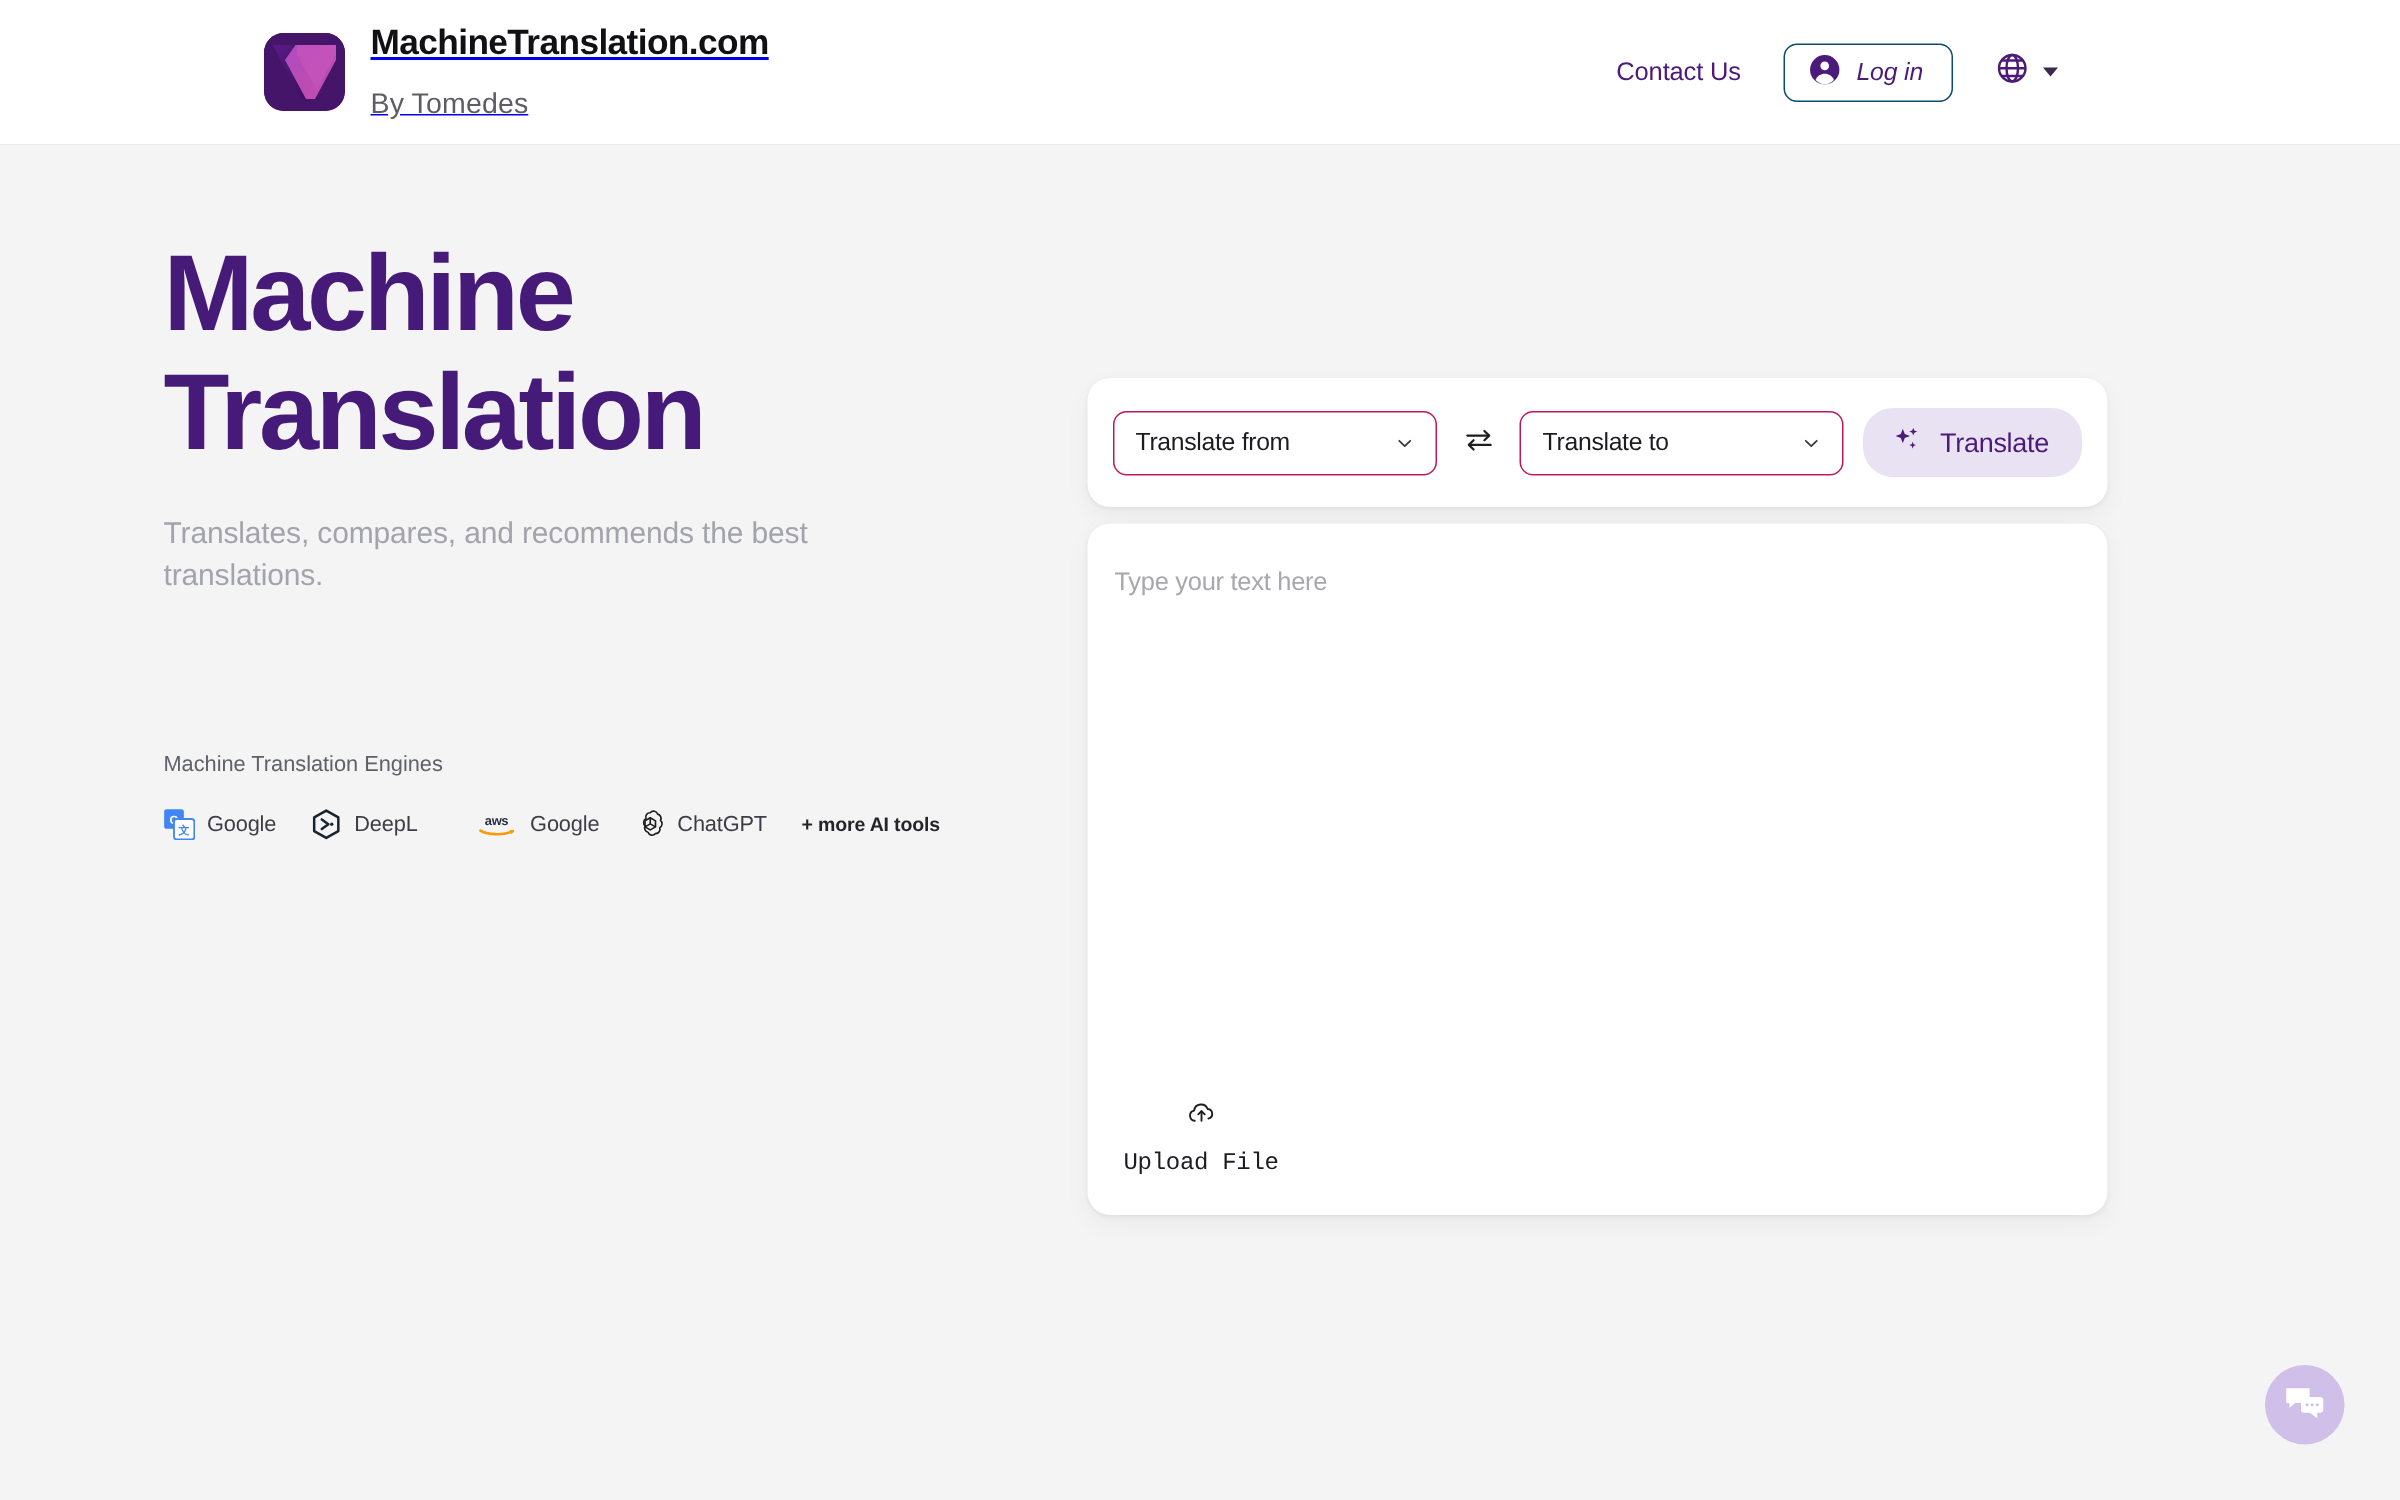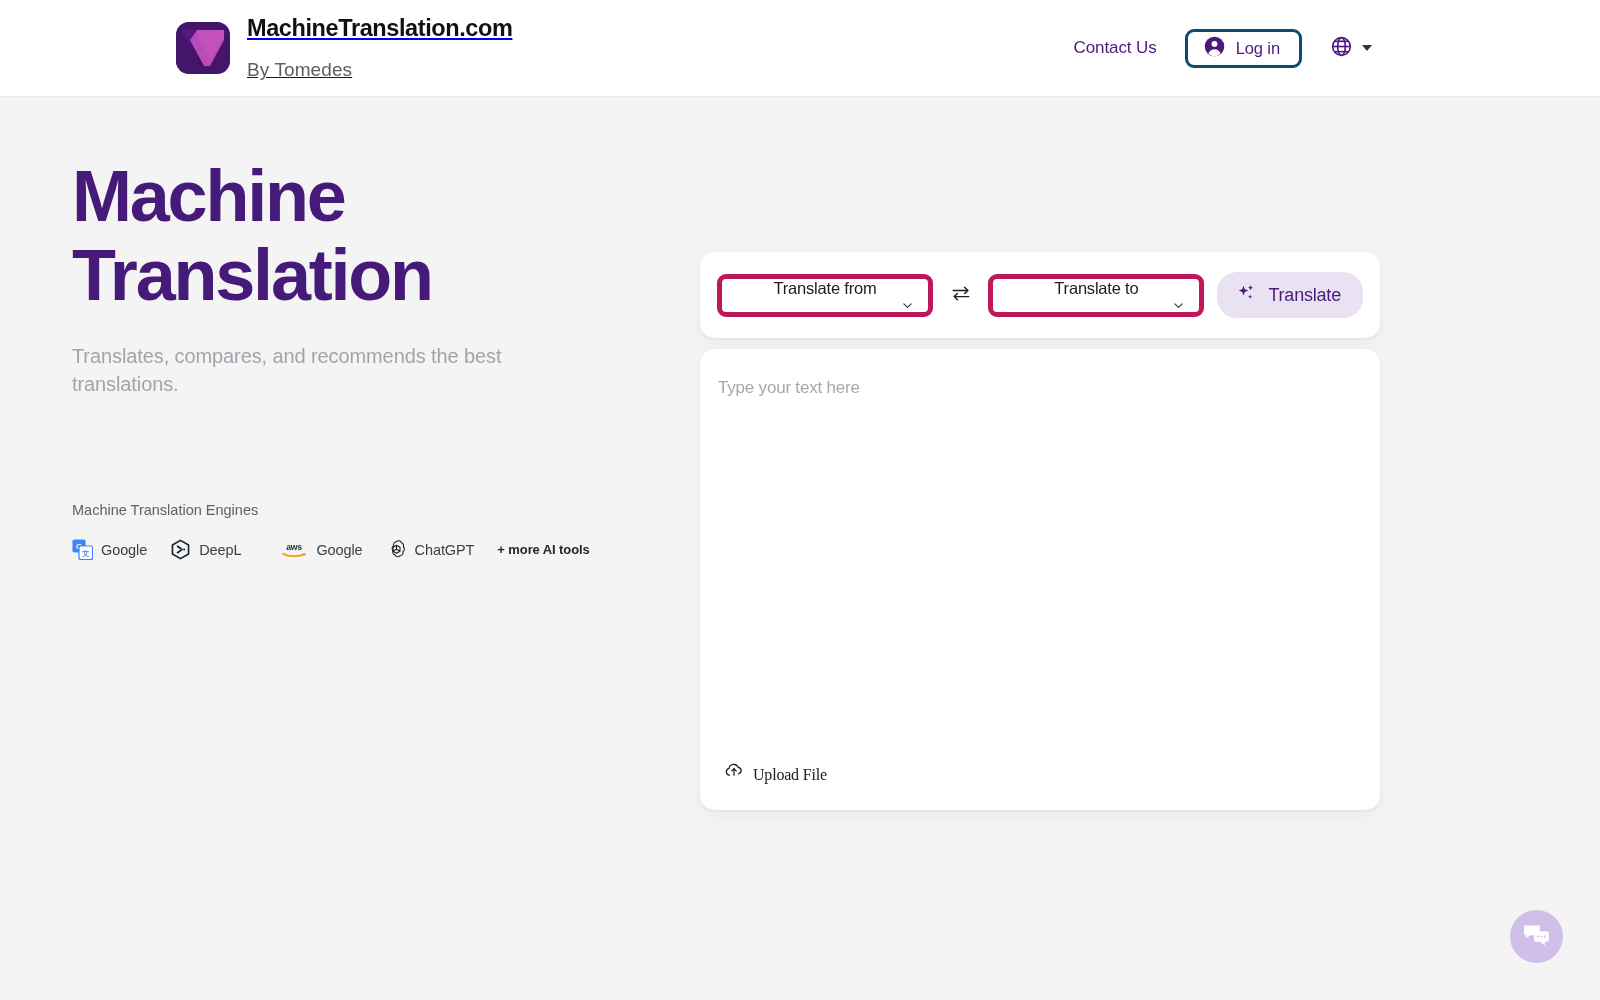--- a/index.html
+++ b/index.html
@@ -75,25 +75,26 @@
     letter-spacing: -0.1px;
     cursor: pointer;
   }
 
   .login-btn {
     display: inline-flex;
     align-items: center;
     gap: 10px;
     height: 39px;
     padding: 0 19px 0 15px;
-    border: 3px solid #0c4a6e;
+    border: 1px solid #0c4a6e;
     border-radius: 9px;
     background: #ffffff;
     cursor: pointer;
     font-family: inherit;
+    font-style: italic;
   }
   .login-btn .label {
     font-size: 16.5px;
     color: #4b1a7b;
     letter-spacing: -0.1px;
   }
 
   .lang-switch {
     display: inline-flex;
     align-items: center;
@@ -103,22 +104,22 @@
   .caret-down {
     width: 0; height: 0;
     border-left: 5.5px solid transparent;
     border-right: 5.5px solid transparent;
     border-top: 6.5px solid #3a2a4d;
   }
 
   
   .page {
     display: flex;
-    padding: 59px 176px 0 72px;
-    gap: 12px;
+    padding: 59px 176px 0 109px;
+    gap: 0;
   }
 
   .hero { width: 540px; flex: 0 0 540px; padding-top: 1px; }
 
   .hero-title {
     font-size: 72px;
     line-height: 79px;
     font-weight: 700;
     letter-spacing: -2.2px;
     color: #461a79;
@@ -187,28 +188,27 @@
     padding: 20px 17px;
     display: flex;
     align-items: center;
     gap: 0;
   }
 
   .lang-select {
     position: relative;
     width: 218px;
     height: 43px;
-    border: 5px solid #be185d;
+    border: 1px solid #be185d;
     border-radius: 9px;
     background: #fff;
     display: flex;
     align-items: center;
     padding: 0 14px;
     cursor: pointer;
-    flex-direction: column;
   }
   .lang-select .sel-label {
     font-size: 16.5px;
     color: #1c1c21;
     letter-spacing: -0.2px;
   }
   .chev {
     margin-left: auto;
     width: 13px; height: 13px;
     display: inline-block;
@@ -268,27 +268,28 @@
     color: #1c1c21;
     padding: 26px 24px 8px 18px;
   }
   .editor-area::placeholder { color: #a7a7ae; }
 
   .editor-footer {
     padding: 0 0 26px 24px;
   }
   .upload-btn {
     display: inline-flex;
-    align-items: flex-end;
+    align-items: center;
     gap: 9px;
     background: none;
     border: none;
     cursor: pointer;
-    font-family: Liberation Serif, serif;
+    font-family: Liberation Mono, monospace;
     padding: 0;
+    flex-direction: column;
   }
   .upload-btn .label {
     font-size: 16px;
     color: #1c1c21;
     letter-spacing: -0.2px;
   }
 
   
   .chat-widget {
     position: fixed;

